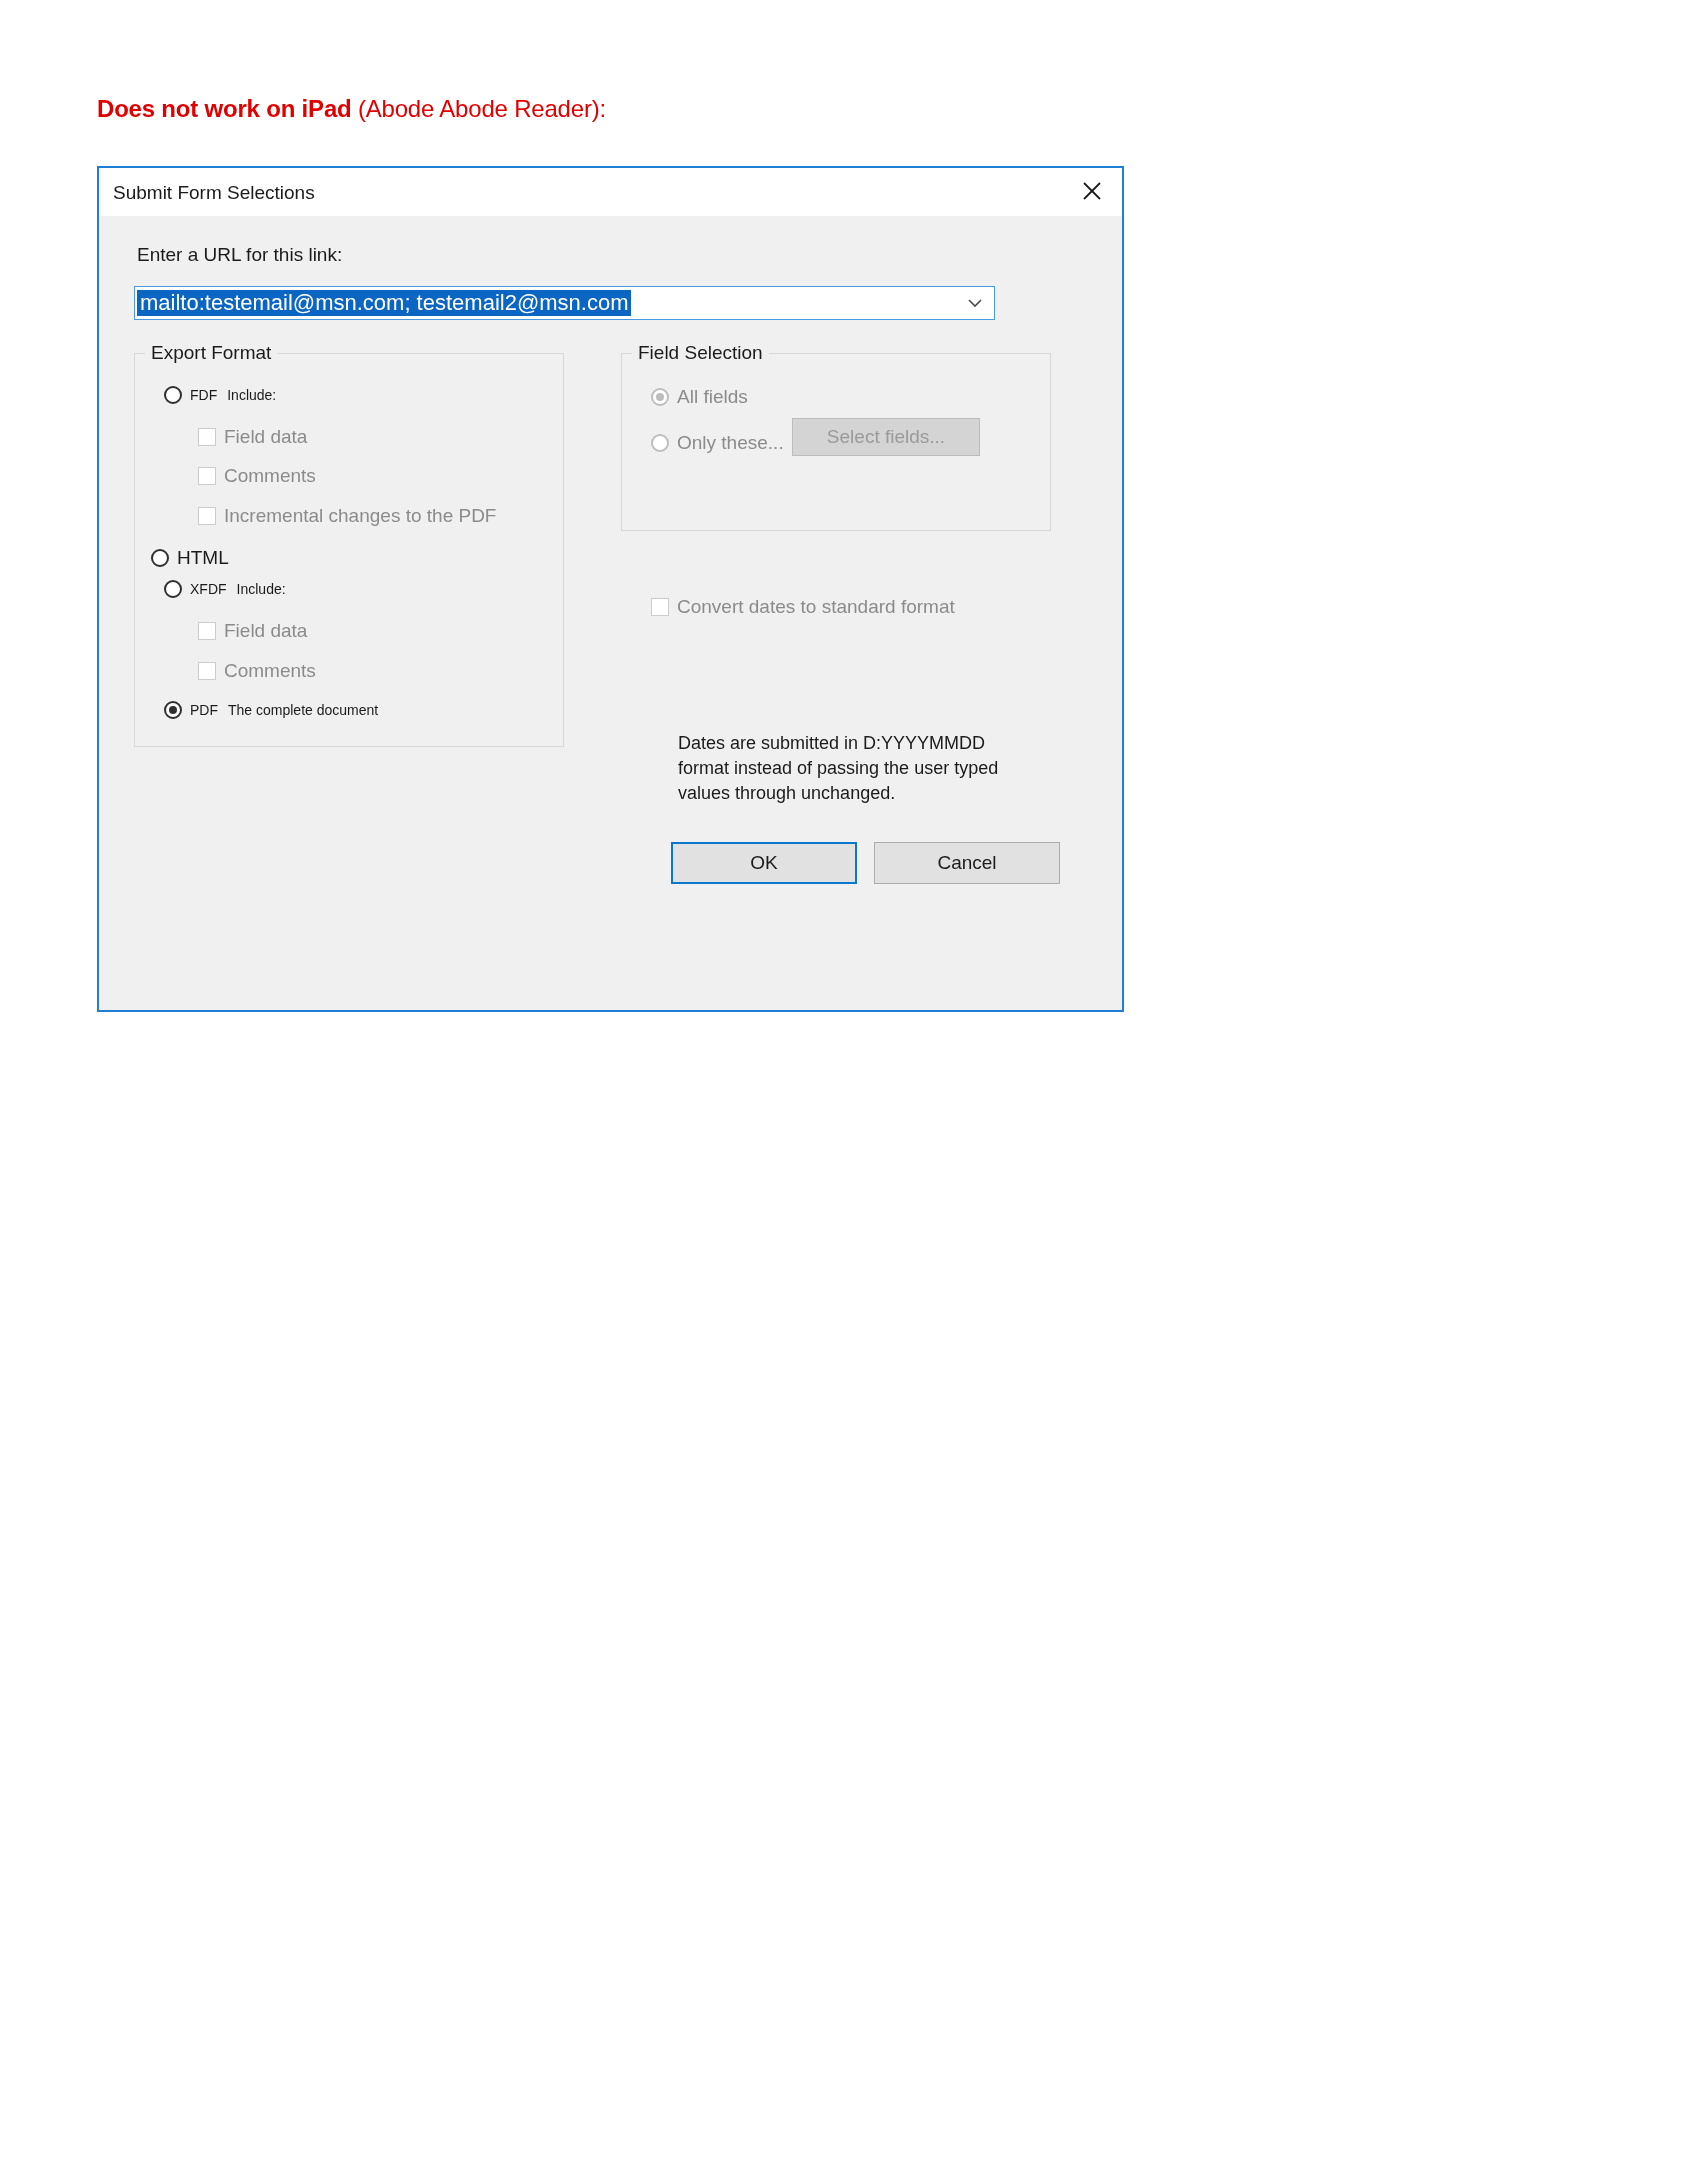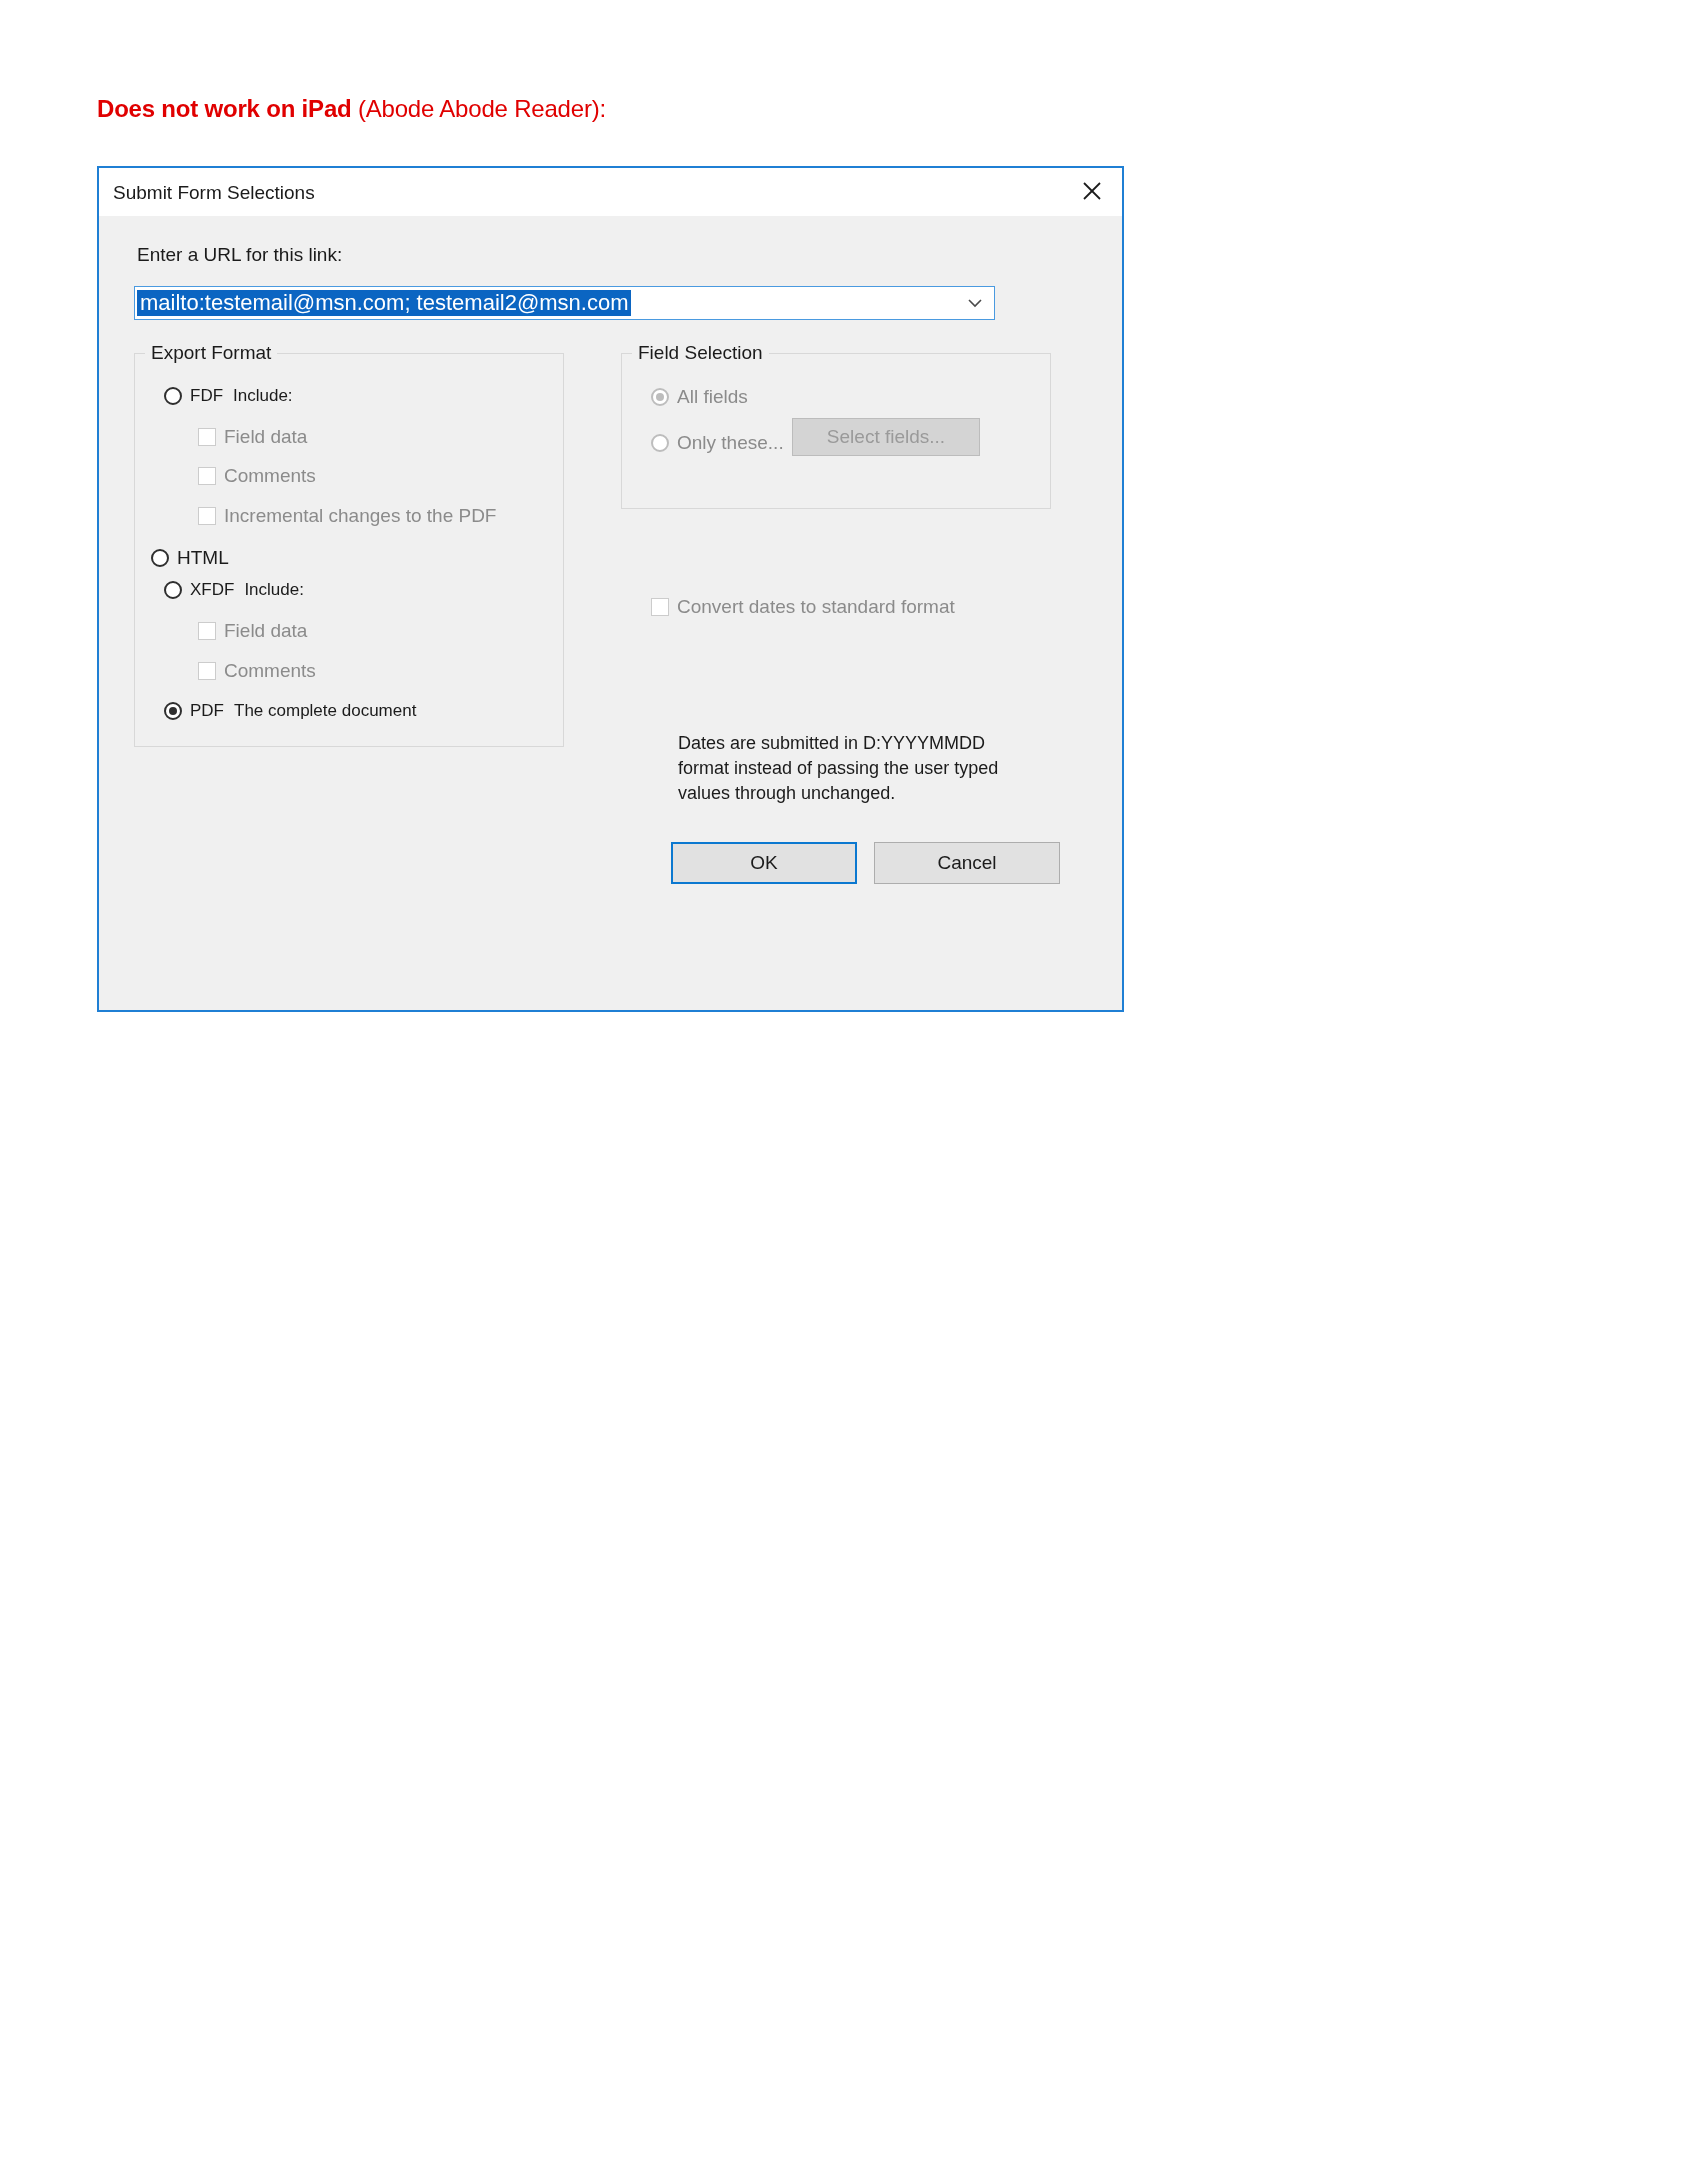--- a/index.html
+++ b/index.html
@@ -131,21 +131,21 @@
     position: absolute;
     top: -12px;
     left: 10px;
     padding: 0 6px;
     background: #f0f0f0;
     font-size: 19px;
     color: #1b1b1b;
     white-space: nowrap;
   }
   #group-export { left: 35px;  top: 137px; width: 430px; height: 394px; }
-  #group-field  { left: 522px; top: 137px; width: 430px; height: 156px; }
+  #group-field  { left: 522px; top: 137px; width: 430px; height: 178px; }
   #group-date   { left: 522px; top: 347px; width: 430px; height: 277px; }
 
   
   .opt-row {
     position: absolute;
     display: flex;
     align-items: center;
     white-space: nowrap;
   }
   .opt-label {
@@ -193,21 +193,21 @@
   #row-fdf        { left: 65px;  top: 170px; }
   #row-fdf-field  { left: 99px; top: 210px; }
   #row-fdf-comm   { left: 99px; top: 249px; }
   #row-fdf-incr   { left: 99px; top: 289px; }
   #row-html       { left: 52px;  top: 331px; }
   #row-xfdf       { left: 65px;  top: 364px; }
   #row-xfdf-field { left: 99px; top: 404px; }
   #row-xfdf-comm  { left: 99px; top: 444px; }
   #row-pdf        { left: 65px;  top: 485px; }
 
-  .opt-label-split { margin-left: 8px; font-size: 17px; color: #1b1b1b; }
+  .opt-label-split { margin-left: 8px; font-size: 14px; color: #1b1b1b; }
   .opt-label-split .sp { display: inline-block; width: 10px; }
 
   
   #row-allfields  { left: 552px; top: 170px; }
   #row-onlythese  { left: 552px; top: 216px; }
 
   #select-fields-button {
     position: absolute;
     left: 693px;
     top: 202px;

